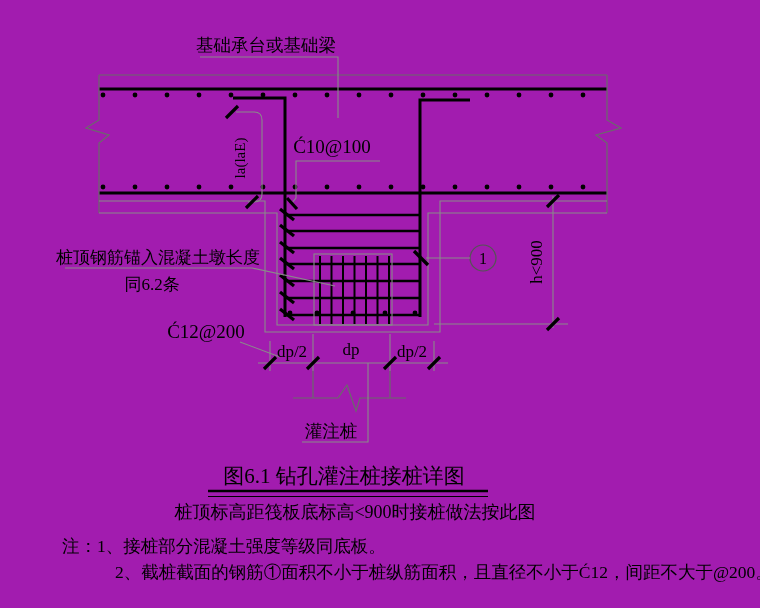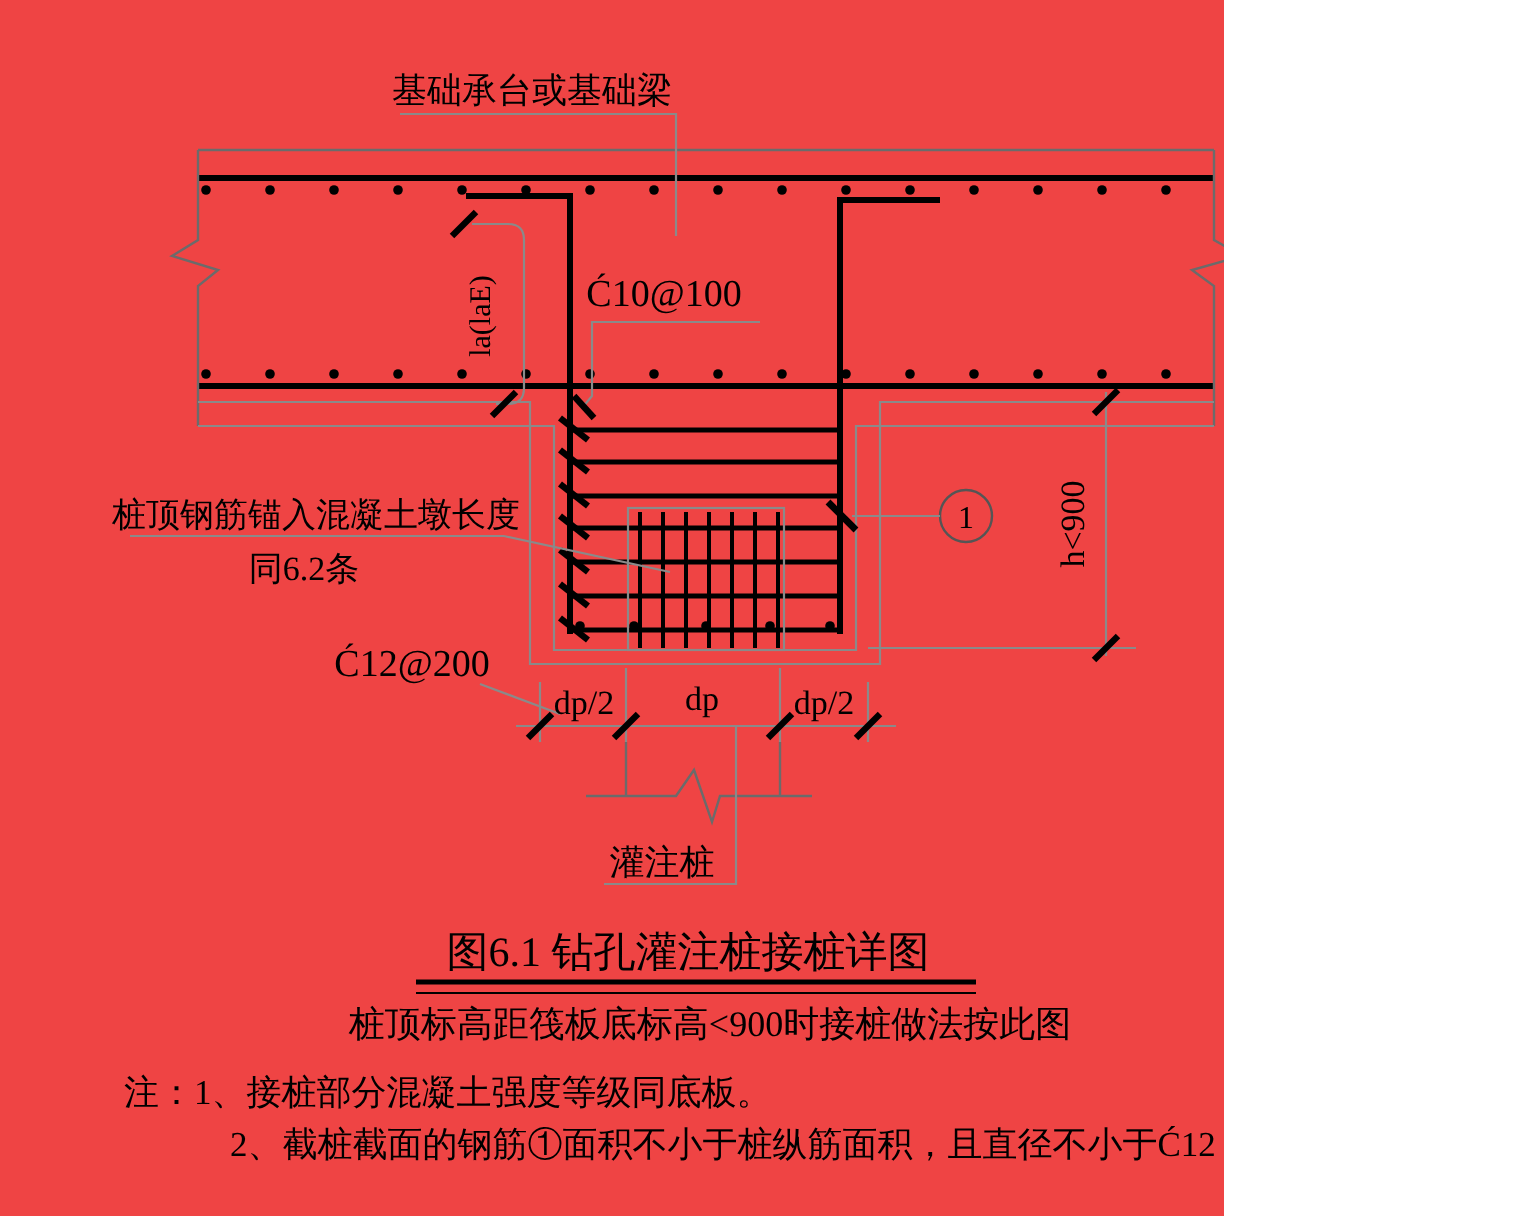--- a/index.html
+++ b/index.html
@@ -1,16 +1,16 @@
 <!DOCTYPE html>
 <html><head>
 <meta charset="utf-8">
 <style>
   html,body{margin:0;padding:0;background:#fff;}
-  .page{position:relative;width:612px;height:608px;background:#ef4444;overflow:hidden;
+  .page{position:relative;width:760px;height:608px;background:#a21caf;overflow:hidden;
         font-family:"Liberation Serif","DejaVu Serif",serif;}
   svg{display:block;}
   text{fill:#000;}
   .cad{font-family:"Liberation Serif","DejaVu Serif",serif;}
 </style>
 </head>
 <body>
 
 <div class="page">
 <svg width="760" height="608" viewBox="0 0 760 608">

